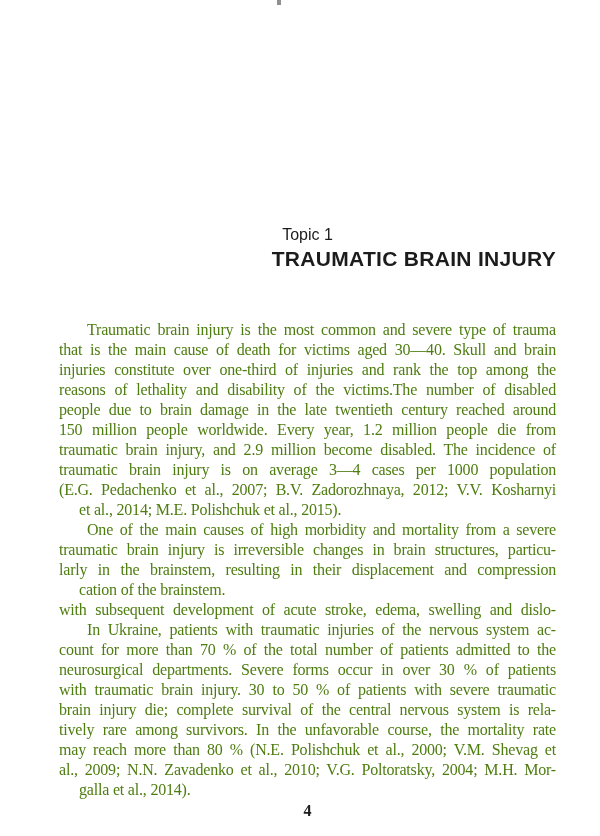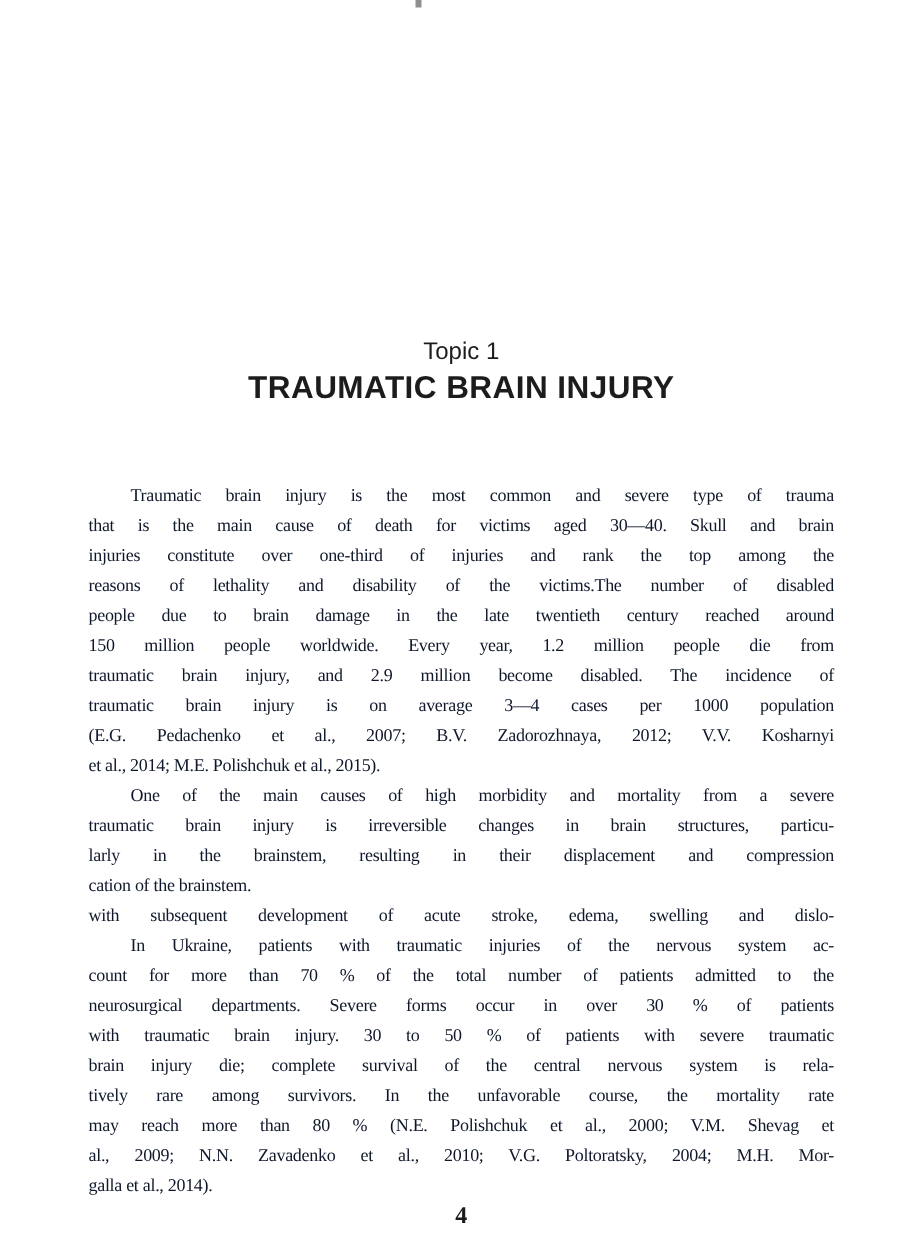--- a/index.html
+++ b/index.html
@@ -38,39 +38,40 @@
     line-height: 20px;
     font-weight: 400;
   }
   .main-title {
     font-family: "Liberation Sans", sans-serif;
     font-size: 21px;
     line-height: 26px;
     font-weight: 700;
     letter-spacing: 0.3px;
     margin-top: 1px;
+    text-align: right;
   }
   .body-text {
     position: absolute;
     top: 320px;
     left: 59px;
     width: 497px;
-    color: #0f172a;
-    font-size: 12px;
+    color: #4d7c0f;
+    font-size: 16px;
     line-height: 20px;
     letter-spacing: -0.2px;
   }
   .paragraph { margin: 0; }
   .line {
     text-align: justify;
     text-align-last: justify;
     white-space: normal;
   }
   .line.first { text-indent: 28px; }
-  .line.last { text-align-last: left; }
+  .line.last { text-align-last: left; margin-left: 20px; }
   .page-number {
     position: absolute;
     top: 802px;
     left: 59px;
     width: 497px;
     text-align: center;
     color: #1c1c1c;
     font-size: 16px;
     font-weight: 700;
   }

